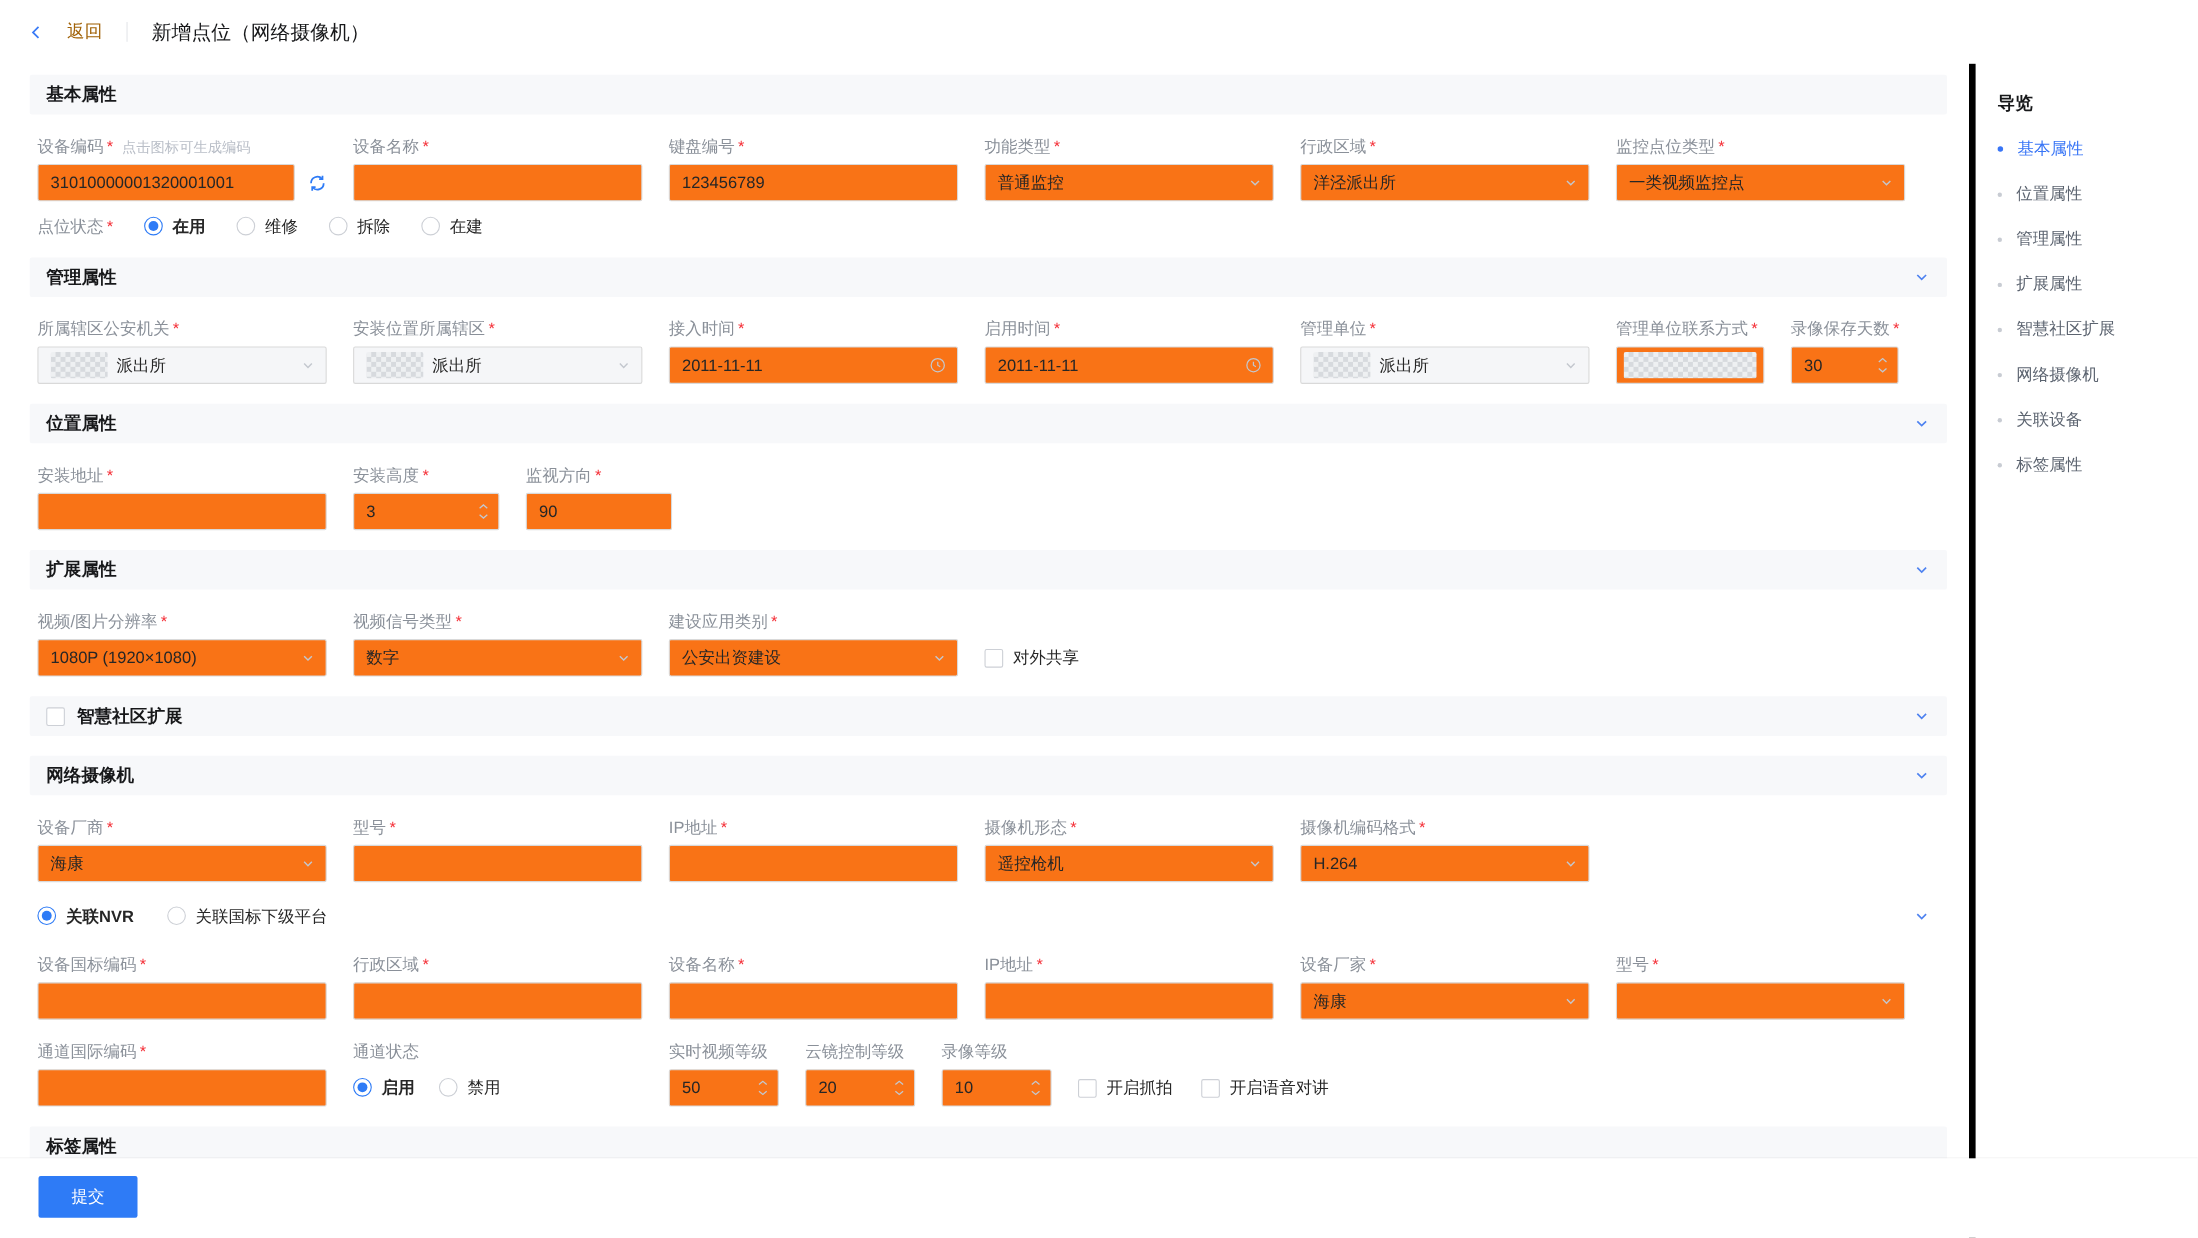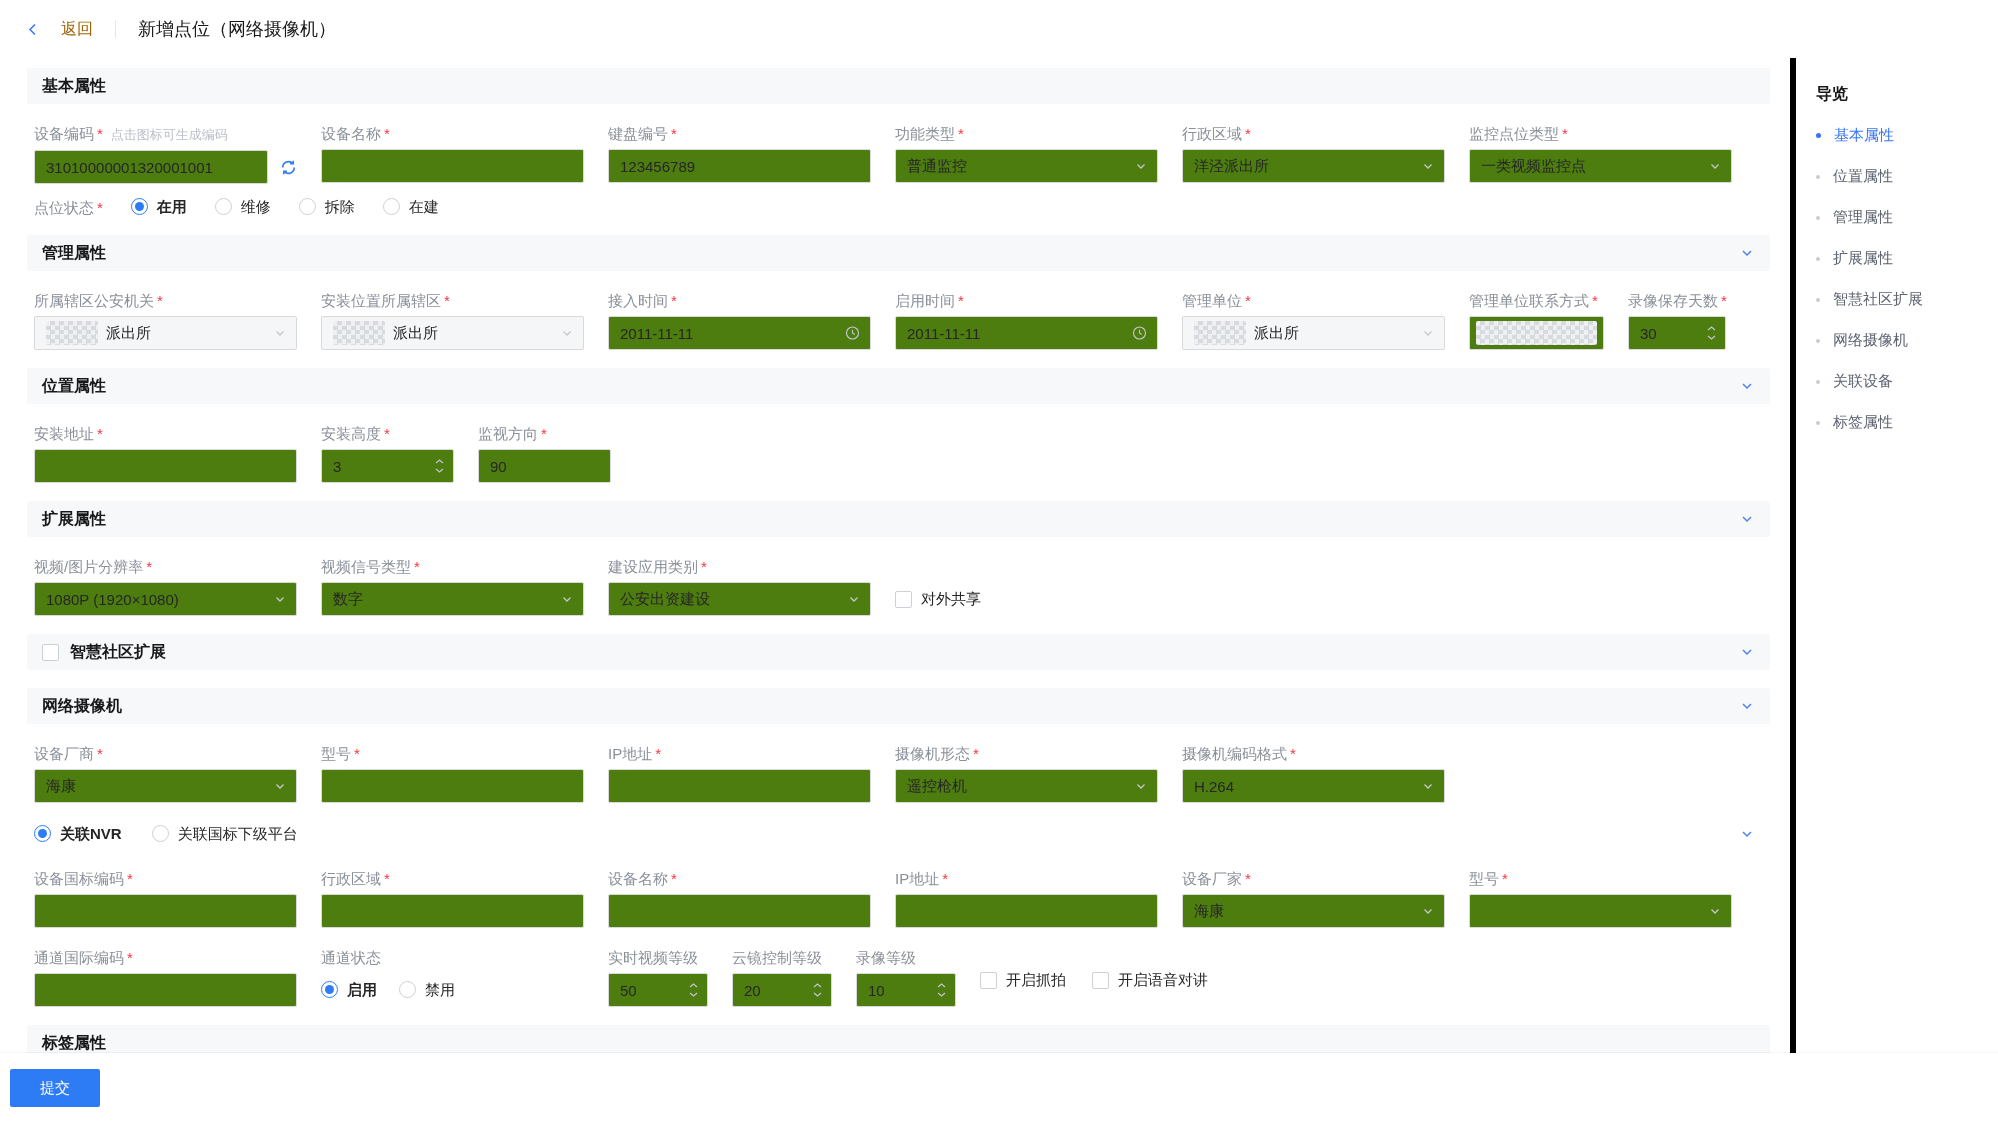--- a/index.html
+++ b/index.html
@@ -23,21 +23,21 @@
   
   .frow{display:flex;gap:24px;padding-left:7px;margin-top:20px;align-items:flex-start}
   .field{width:263px}
   .w-half{width:133px}
   .w-contact{width:135px}
   .w-days{width:98px}
   .w-lvl{width:100px}
   .flabel{font-size:15px;color:#8a9099;margin-bottom:6px;white-space:nowrap;line-height:19px}
   .star{color:#f5353d;margin-left:3px}
   .hint{color:#b9bec7;font-size:13px;margin-left:8px}
-  .ctl{height:34px;border:1px solid #d9d9d9;border-radius:2px;background:#4d7c0f;display:flex;align-items:center;padding:0 11px;font-size:15px;color:#262626;position:relative;cursor:text}
+  .ctl{height:34px;border:1px solid #d9d9d9;border-radius:2px;background:#f97316;display:flex;align-items:center;padding:0 11px;font-size:15px;color:#262626;position:relative;cursor:text}
   .ctl.select{padding-right:30px;cursor:pointer}
   .ctl.gray{background:#f5f6f8}
   .ctl .chev,.ctl .clock{position:absolute;right:10px;top:50%;transform:translateY(-50%)}
   .stepper{position:absolute;right:9px;top:50%;transform:translateY(-50%);display:flex;flex-direction:column;gap:4px;cursor:pointer}
   .iconwrap{display:flex;align-items:center}
   .iconwrap .ctl{flex:1}
   .refresh{margin-left:12px;cursor:pointer}
   
   .mosaic{height:24px;border-radius:2px;background:repeating-conic-gradient(#d7dade 0% 25%,#eef0f2 0% 50%) 0 0/9px 9px;filter:blur(.5px)}
   .mosaic.sm{width:52px;margin-right:8px;flex:none}
@@ -50,32 +50,32 @@
   .radio.on .rdot::after{content:"";position:absolute;inset:3px;border-radius:50%;background:#2e7bf6}
   .radio.on .rlabel{font-weight:bold}
   .check{display:flex;align-items:center;gap:9px;font-size:15px;color:#262626;cursor:pointer}
   .cbox{width:17px;height:17px;border:1px solid #cdd0d6;border-radius:2px;background:#fff;flex:none}
   .statusrow{display:flex;align-items:center;gap:28px;padding-left:7px;margin:14px 0 16px}
   .statusrow .flabel{margin-bottom:0}
   .radiogap{display:flex;gap:22px;align-items:center;height:34px}
   .nvrrow{display:flex;align-items:center;gap:30px;padding-left:7px;height:30px;margin-top:16px;position:relative}
   .nvrrow .sec-chev{right:16px}
   .check-holder{display:flex;align-items:center;height:34px;margin-top:25px;width:auto}
-  .checks-inline{display:flex;align-items:center;gap:26px;height:34px;margin-top:15px}
+  .checks-inline{display:flex;align-items:center;gap:26px;height:34px;margin-top:25px}
   
   .tagbtn{margin:12px 0 0 7px;width:92px;height:38px;border:1px dashed #d4d7dc;border-radius:2px;display:flex;align-items:center;justify-content:center;gap:8px;color:#595f66;font-size:15px;background:#fff;cursor:pointer}
   
   .nav-title{font-size:16px;font-weight:bold;color:#17181a;margin-bottom:10px}
   .nav-item{display:flex;align-items:center;gap:13px;height:41px;font-size:15px;color:#5c6470;cursor:pointer}
   .nav-item .dot{width:4px;height:4px;border-radius:50%;background:#c8ccd3;flex:none}
   .nav-item.active{color:#3875f6}
   .nav-item.active .dot{background:#3875f6;width:5px;height:5px}
   
   .footer{position:absolute;left:0;right:0;bottom:0;height:72px;background:#fff;z-index:30;box-shadow:0 -1px 0 rgba(0,0,0,.04)}
-  .submit{position:absolute;left:10px;top:16px;width:90px;height:38px;background:#2e7bf6;color:#fff;font-size:15px;border:none;border-radius:2px;display:flex;align-items:center;justify-content:center;cursor:pointer;font-family:inherit}
+  .submit{position:absolute;left:35px;top:16px;width:90px;height:38px;background:#2e7bf6;color:#fff;font-size:15px;border:none;border-radius:2px;display:flex;align-items:center;justify-content:center;cursor:pointer;font-family:inherit}
 </style>
 </head>
 <body>
 
 <div class="topbar">
   <div class="back">
     <span>
         <svg width="11" height="13" viewBox="0 0 11 13">
           <path d="M8 1.5 L3 6.5 L8 11.5" fill="none" stroke="#3a7bf6" stroke-width="1.6"></path>
         </svg>

